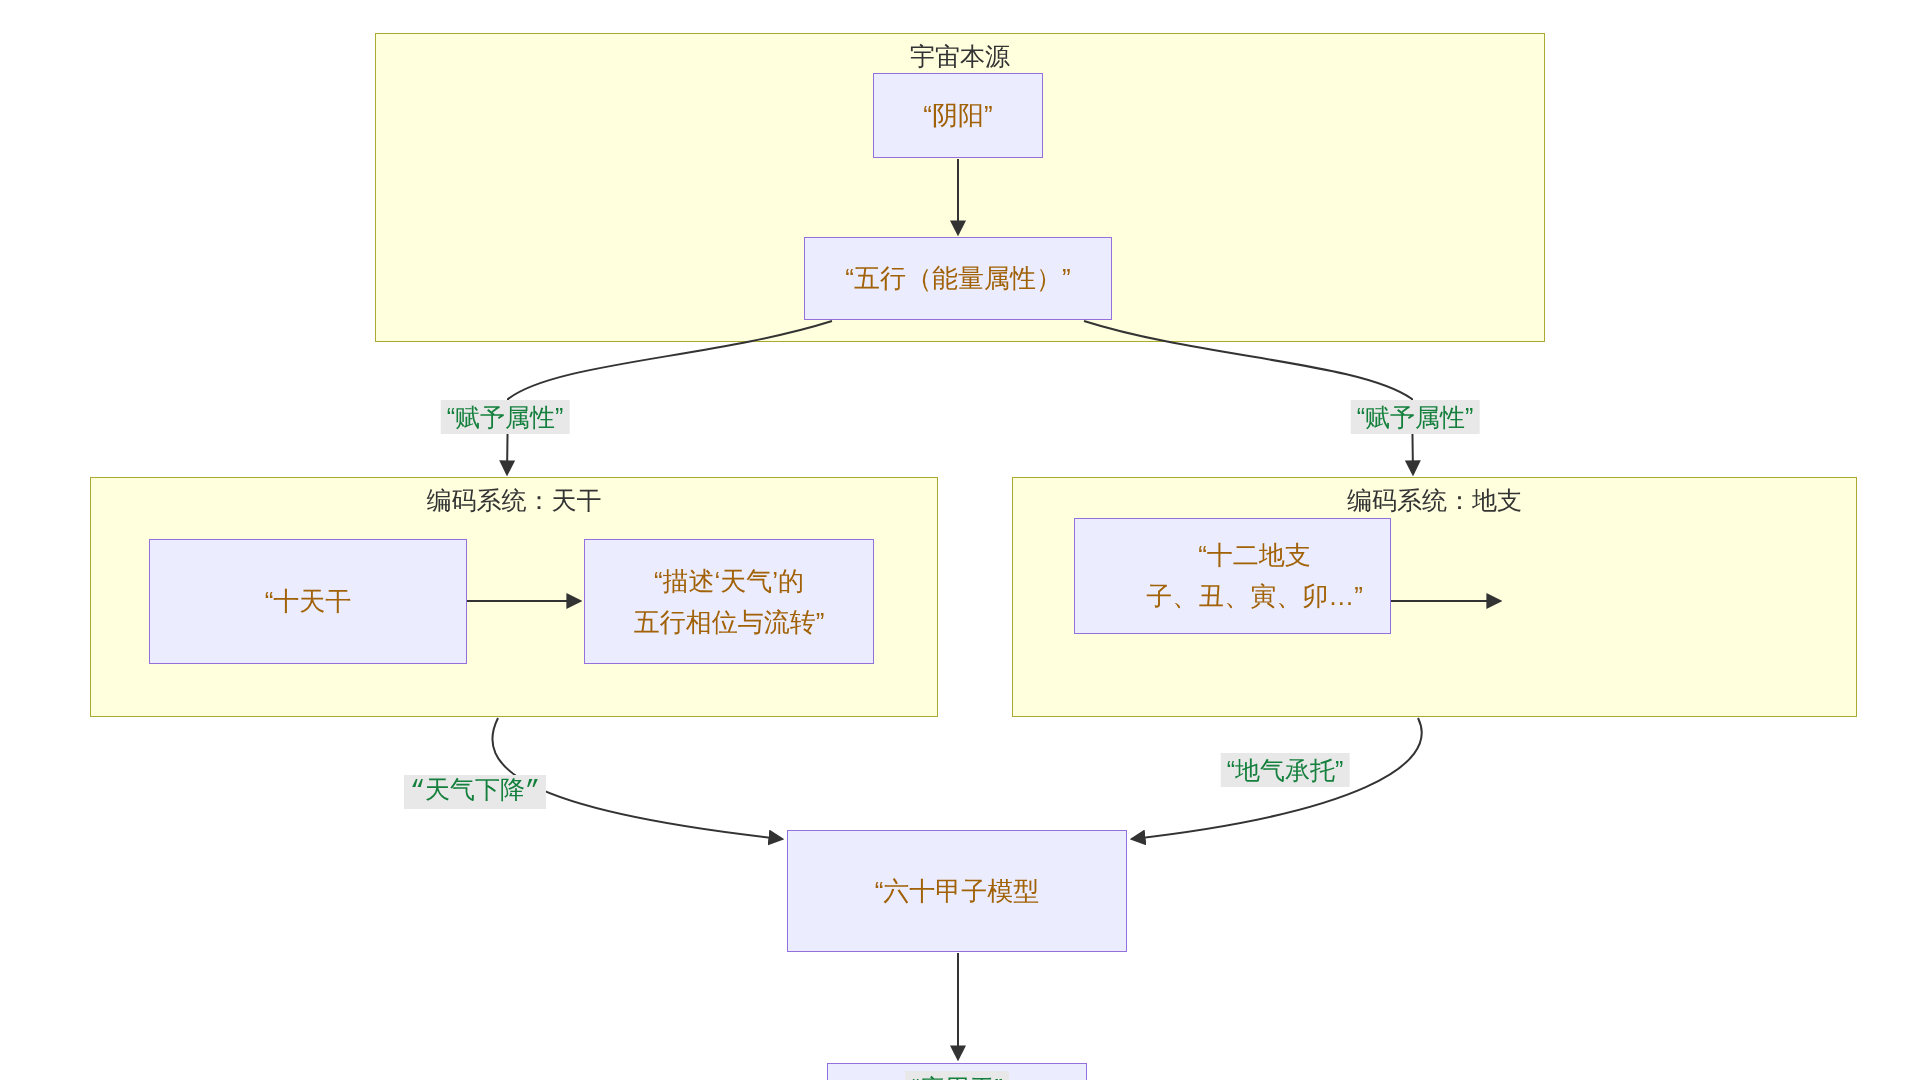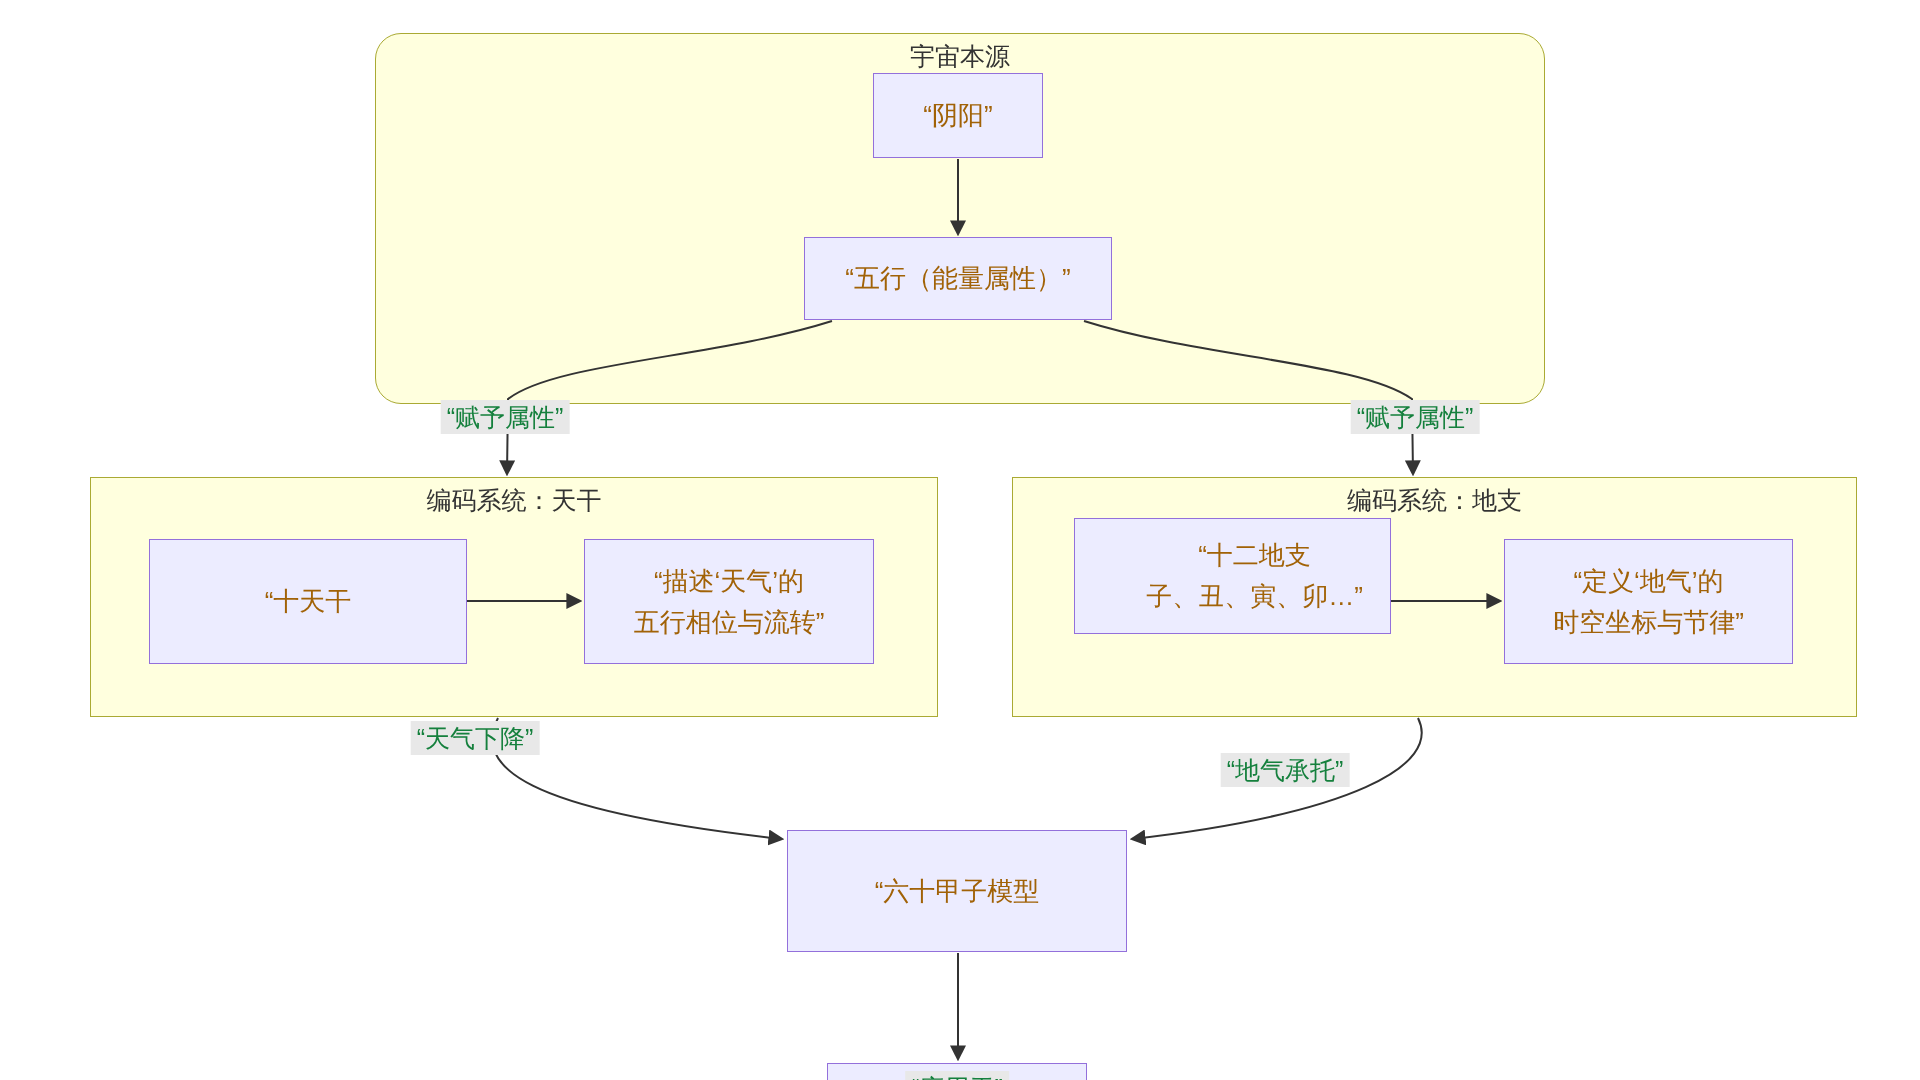--- a/index.html
+++ b/index.html
@@ -42,21 +42,21 @@
     font-size:25px;line-height:28px;color:#15803d;
     white-space:nowrap;
     z-index:3;
   }
 </style>
 </head>
 <body>
 
 <div class="canvas">
 
-  <div class="cluster" style="left:375px;top:33px;width:1170px;height:371px;border-radius:26px;">
+  <div class="cluster" style="left:375px;top:33px;width:1170px;height:309px;">
     <div class="cluster-title">宇宙本源</div>
   </div>
 
   <div class="cluster" style="left:90px;top:477px;width:848px;height:240px;">
     <div class="cluster-title">编码系统：天干</div>
   </div>
 
   <div class="cluster" style="left:1012px;top:477px;width:845px;height:240px;">
     <div class="cluster-title">编码系统：地支</div>
   </div>
@@ -92,30 +92,26 @@
   <div class="node" style="left:584px;top:539px;width:290px;height:125px;">
     <span>“描述‘天气’的</span>
     <span>五行相位与流转”</span>
   </div>
 
   <div class="node" style="left:1074px;top:518px;width:317px;height:116px;padding-left:44px;">
     <span>“十二地支</span>
     <span>子、丑、寅、卯…”</span>
   </div>
 
-  <div class="node" style="left:1504px;top:539px;width:289px;height:125px;">
-    <span>“定义‘地气’的</span>
-    <span>时空坐标与节律”</span>
-  </div>
 
   <div class="node" style="left:787px;top:830px;width:340px;height:122px;">
     <span>“六十甲子模型</span>
   </div>
 
   <div class="node" style="left:827px;top:1063px;width:260px;height:60px;"></div>
 
   <div class="edge-label" style="left:505px;top:417px;">“赋予属性”</div>
   <div class="edge-label" style="left:1415px;top:417px;">“赋予属性”</div>
-  <div class="edge-label" style="left:475px;top:738px;">“天气下降”</div>
+  <div class="edge-label" style="left:475px;top:792px;font-family:Liberation Mono, monospace;">“天气下降”</div>
   <div class="edge-label" style="left:1285px;top:770px;">“地气承托”</div>
   <div class="edge-label" style="left:957px;top:1040px;margin-top:48px;">“应用于”</div>
 
 </div>
 
 </body></html>

